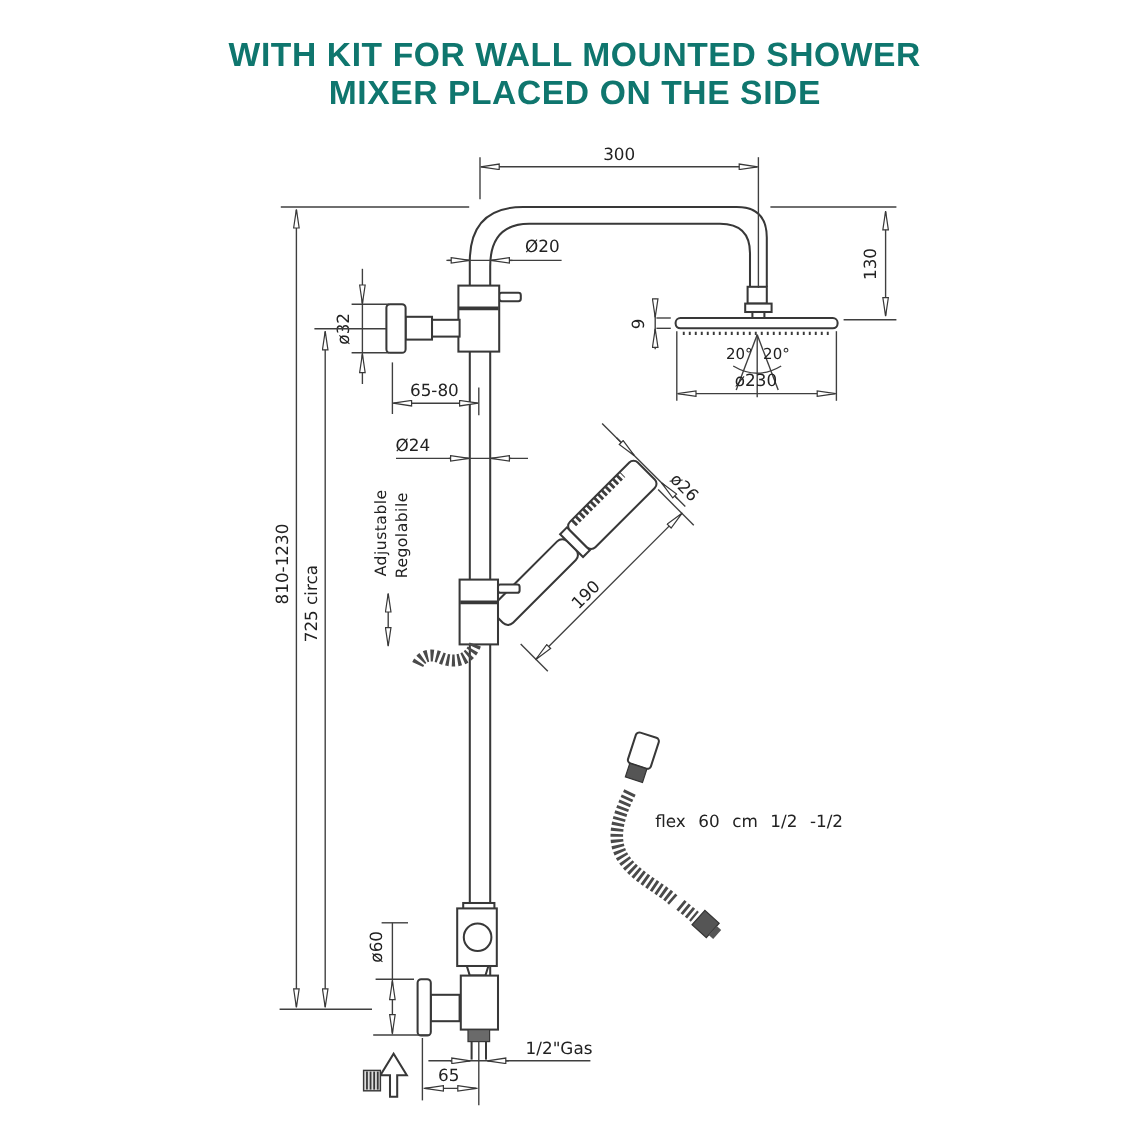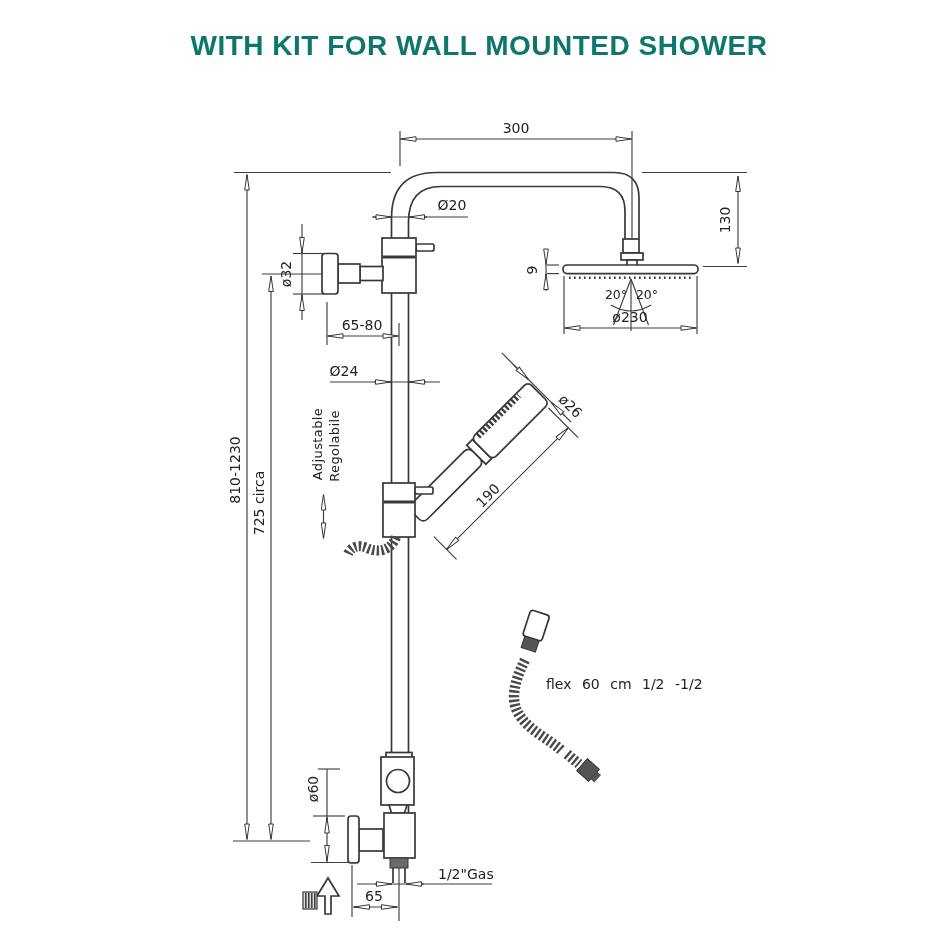--- a/index.html
+++ b/index.html
@@ -22,21 +22,21 @@
   .t  { font-size:14px; }
   .ts { font-size:12.5px; }
   .tl { font-size:13px; letter-spacing:0.4px; }
   .tw { font-size:14px; word-spacing:6px; }
 </style>
 </head>
 <body>
 
 <div class="page">
 
-  <h1 class="title"><span>WITH KIT FOR WALL MOUNTED SHOWER</span><br></h1>
+  <h1 class="title"><span>WITH KIT FOR WALL MOUNTED SHOWER</span><br><span>MIXER PLACED ON THE SIDE</span></h1>
 
   <svg class="draw" viewBox="0 0 950 950">
     <defs>
       <marker id="ar" viewBox="0 0 17 6" refX="16" refY="3" markerWidth="17" markerHeight="6" orient="auto-start-reverse" markerUnits="userSpaceOnUse">
         <path d="M16.5,3 L1,0.7 L1,5.3 Z" fill="#fff" stroke="#383838" stroke-width="1"></path>
       </marker>
     </defs>
 
     <g>
       <path class="o" d="M391.5,858 V218 Q391.5,172.5 436,172.5 H614 Q639,172.5 639,198 V239"></path>

